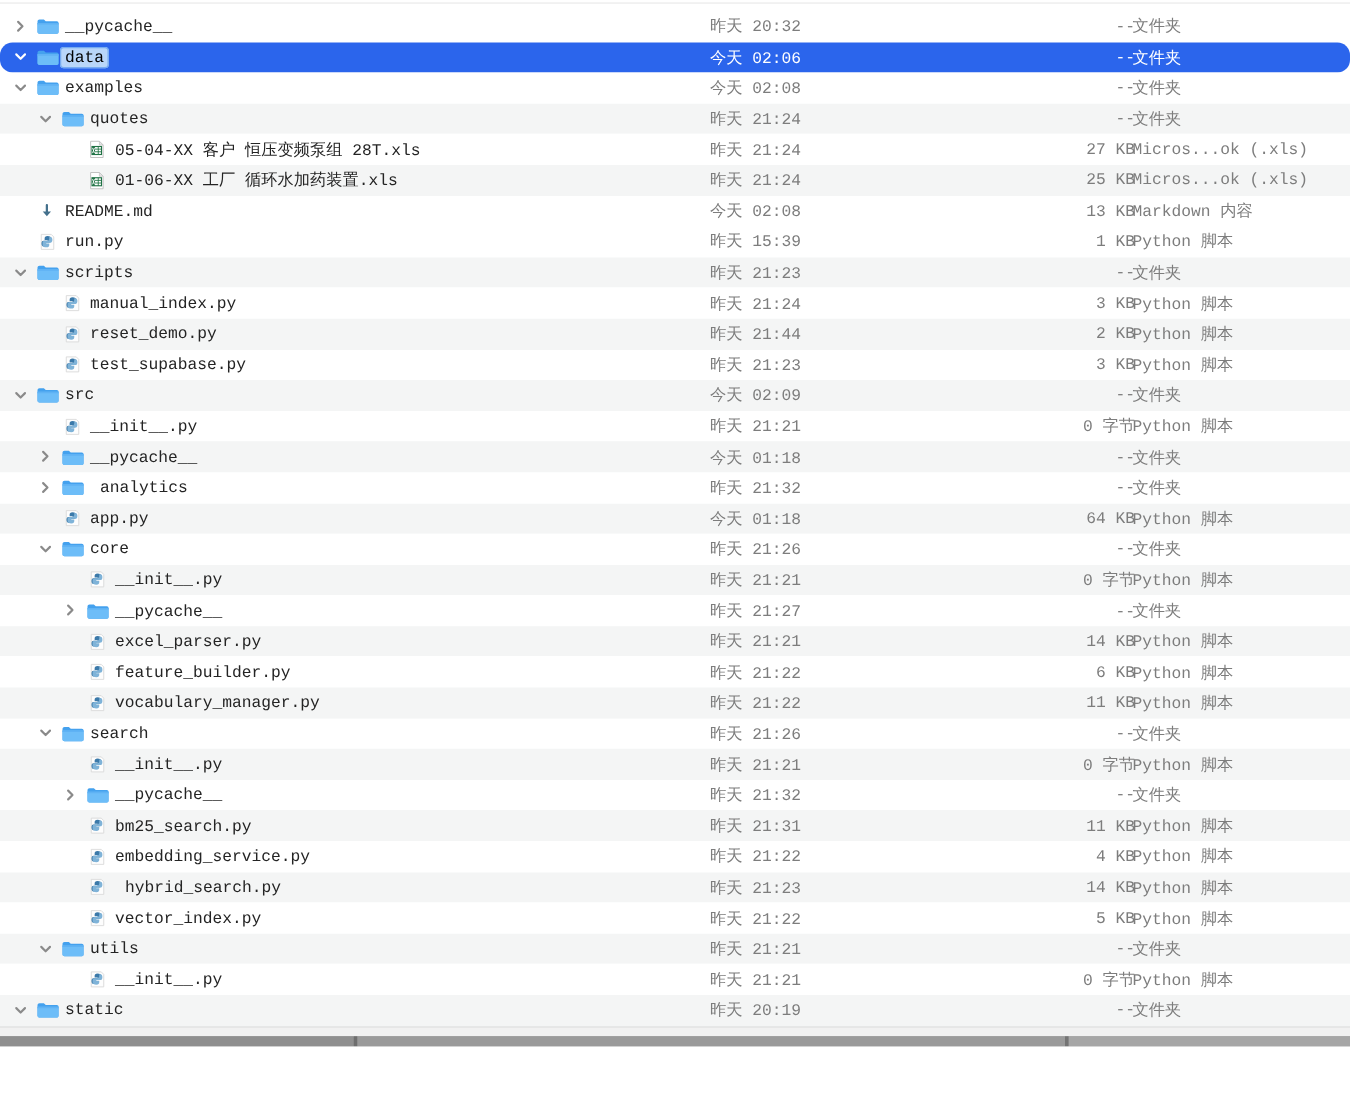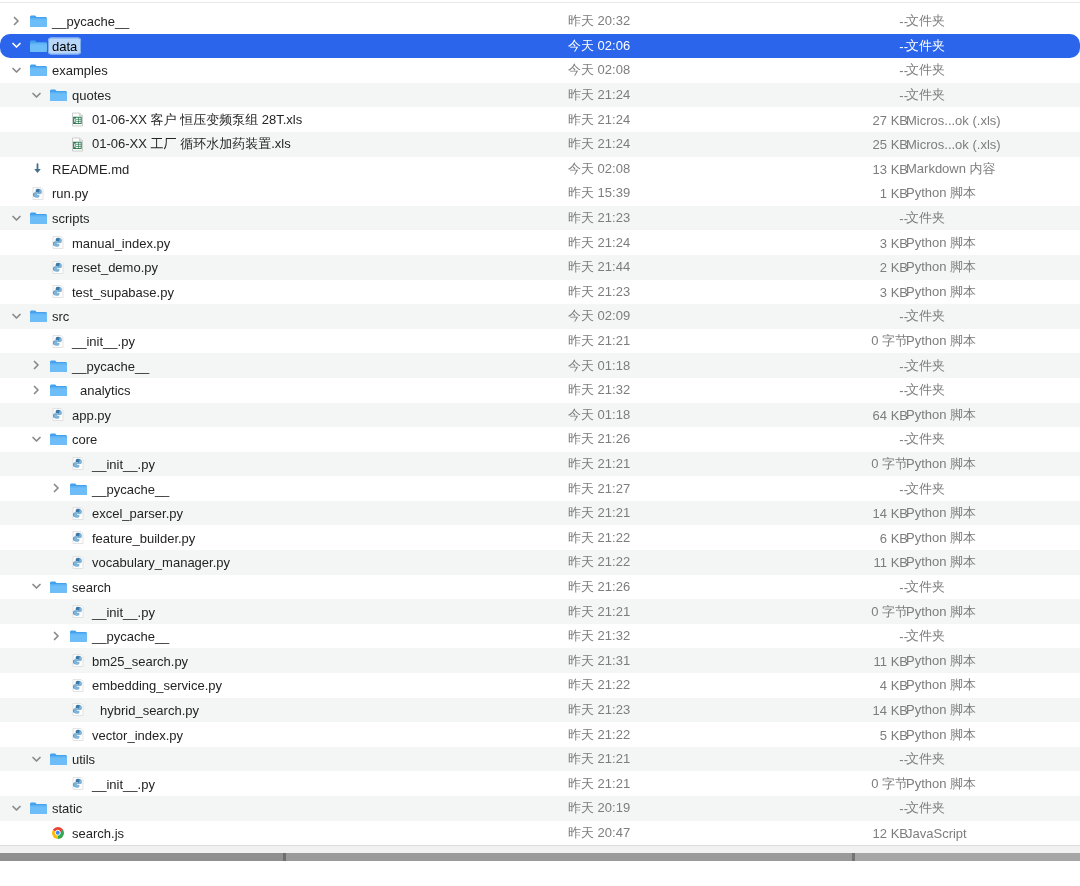--- a/index.html
+++ b/index.html
@@ -10,20 +10,21 @@
     -webkit-font-smoothing:antialiased;
   }
   .window{width:1080px;height:886px;position:relative;background:#fff;}
   .top-strip{height:2px;background:#fff;}
   .top-hairline{height:1px;background:#e8e8e8;}
   .top-pad{height:6px;background:#fff;}
   .file-list{position:relative;}
   .row{
     position:relative;height:24.6px;display:flex;align-items:center;
     background:#fff;
+    font-family:Liberation Mono, monospace;
   }
   .row.stripe{background:var(--stripe,#f4f5f5);}
   .row.selected{background:var(--selection,#2b65ec);border-radius:10px;}
   .row.selected .cell-date,.row.selected .cell-size,.row.selected .cell-type{color:#fff;}
   .chev{
     position:absolute;top:50%;transform:translateY(-50%);
     width:12px;height:12px;display:flex;align-items:center;justify-content:center;
   }
   .icon-box{
     position:absolute;top:50%;transform:translateY(-50%);
@@ -140,21 +141,21 @@
     <span class="icon-box" style="left:68px">
           <svg width="13" height="15" viewBox="0 0 13 15">
       <path d="M1.5 1h7l3 3v10h-10z" fill="#fff" stroke="#c2c2c2" stroke-width="0.8"></path>
       <path d="M8.5 1l3 3h-3z" fill="#e9e9e9" stroke="#c2c2c2" stroke-width="0.6"></path>
       <rect x="2.6" y="5.2" width="7.6" height="6.4" fill="#fff" stroke="#217346" stroke-width="0.9"></rect>
       <rect x="2.6" y="5.2" width="2.4" height="6.4" fill="#217346"></rect>
       <path d="M5 7.3h5.2M5 9.4h5.2M7.6 5.2v6.4" stroke="#217346" stroke-width="0.7" fill="none"></path>
       <path d="M3 6.3l1.6 4.2M4.6 6.3L3 10.5" stroke="#fff" stroke-width="0.7"></path>
           </svg>
         </span>
-    <span class="cell-name" style="left:92px">01-06-XX 客户 恒压变频泵组 28T.xls</span>
+    <span class="cell-name" style="left:92px">05-04-XX 客户 恒压变频泵组 28T.xls</span>
     <span class="cell-date">昨天 21:24</span>
     <span class="cell-size">27 KB</span>
     <span class="cell-type">Micros...ok (.xls)</span>
   </div>
       <div class="row stripe">
 
     <span class="icon-box" style="left:68px">
           <svg width="13" height="15" viewBox="0 0 13 15">
       <path d="M1.5 1h7l3 3v10h-10z" fill="#fff" stroke="#c2c2c2" stroke-width="0.8"></path>
       <path d="M8.5 1l3 3h-3z" fill="#e9e9e9" stroke="#c2c2c2" stroke-width="0.6"></path>
@@ -609,32 +610,20 @@
           <svg width="18" height="14" viewBox="0 0 18 14">
       <path d="M1 3.1c0-.9.7-1.6 1.6-1.6h3.5L7.6 3h8.8c.9 0 1.6.7 1.6 1.6v6.8c0 .9-.7 1.6-1.6 1.6H2.6c-.9 0-1.6-.7-1.6-1.6z" fill="#44a1ee"></path>
       <path d="M1 4.4h17v7c0 .9-.7 1.6-1.6 1.6H2.6c-.9 0-1.6-.7-1.6-1.6z" fill="#6dbdf8"></path>
       <path d="M1 4.4h17v1.1H1z" fill="#5fb2f4"></path>
           </svg>
         </span>
     <span class="cell-name" style="left:52px">static</span>
     <span class="cell-date">昨天 20:19</span>
     <span class="cell-size">--</span>
     <span class="cell-type">文件夹</span>
-  </div>
-      <div class="row">
-
-    <span class="icon-box" style="left:48px">
-          <span class="chrome">
-            <span class="chrome-inner"></span>
-          </span>
-        </span>
-    <span class="cell-name" style="left:72px">search.js</span>
-    <span class="cell-date">昨天 20:47</span>
-    <span class="cell-size">12 KB</span>
-    <span class="cell-type">JavaScript</span>
   </div>
     </div>
   <div class="bottom-strip"></div>
   <div class="desktop-bar">
     <div class="seg-a"></div>
     <div class="div-1"></div>
     <div class="seg-b"></div>
     <div class="div-2"></div>
     <div class="seg-c"></div>
   </div>

